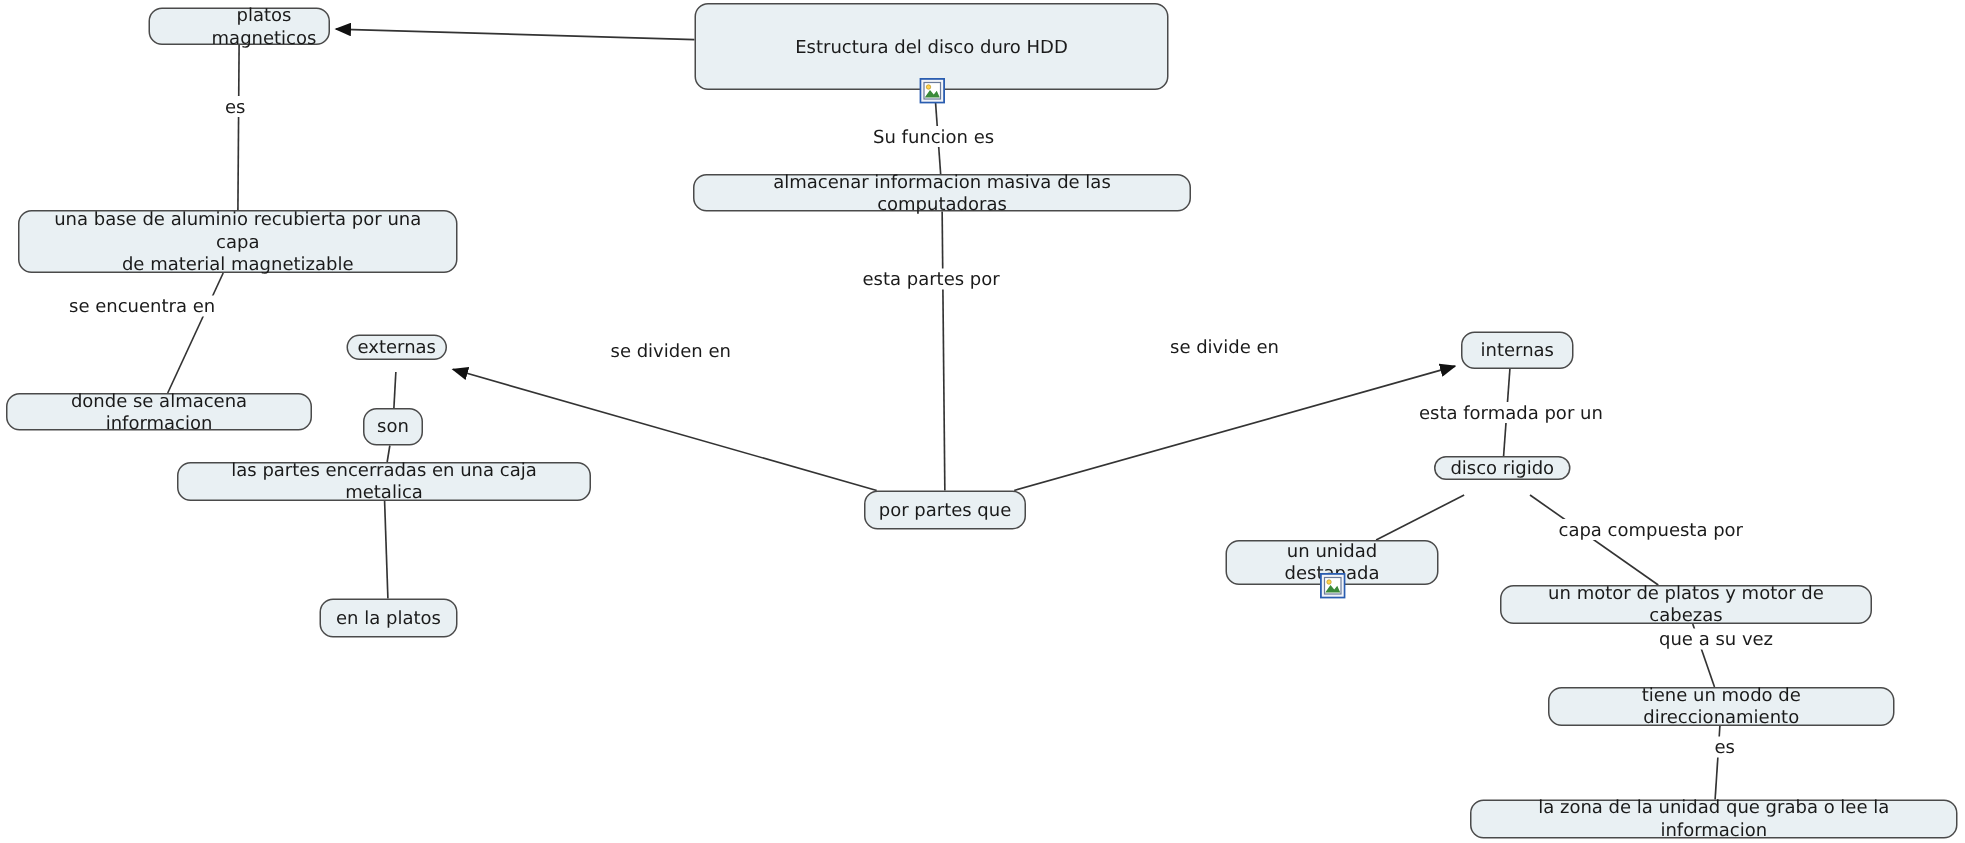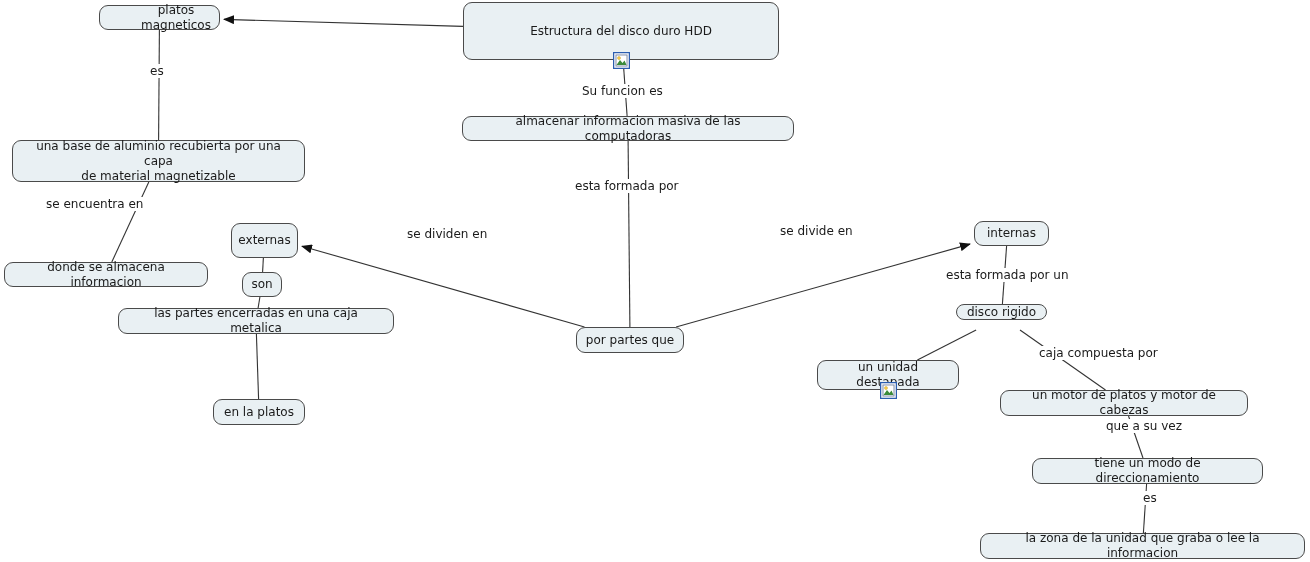--- a/index.html
+++ b/index.html
@@ -106,21 +106,21 @@
           <circle cx="6" cy="6" r="1.5" fill="#ffd24d" stroke="#b08a10" stroke-width="0.4"></circle>
           <polygon points="3.5,13 7,8 9.5,11 11.5,8.5 13.5,13" fill="#3a8a3a"></polygon>
         </svg>
       </div>
       <div class="node" style="left: 99px; top: 5px; width: 121px; height: 25px; padding-left: 41px;">platos magneticos</div>
       <div class="node" style="left: 12px; top: 140px; width: 293px; height: 42px;">una base de aluminio recubierta por una capa
 de material magnetizable</div>
       <div class="node" style="left: 4px; top: 262px; width: 204px; height: 25px;">donde se almacena informacion</div>
       <div class="node" style="left: 462px; top: 116px; width: 332px; height: 25px;">almacenar informacion masiva de las computadoras</div>
       <div class="node" style="left: 576px; top: 327px; width: 108px; height: 26px;">por partes que</div>
-      <div class="node" style="left: 231px; top: 223px; width: 67px; height: 35px;">externas</div>
+      <div class="node" style="left: 231px; top: 223px; width: 67px; height: 17px;">externas</div>
       <div class="node" style="left: 242px; top: 272px; width: 40px; height: 25px;">son</div>
       <div class="node" style="left: 118px; top: 308px; width: 276px; height: 26px;">las partes encerradas en una caja metalica</div>
       <div class="node" style="left: 213px; top: 399px; width: 92px; height: 26px;">en la platos</div>
       <div class="node" style="left: 974px; top: 221px; width: 75px; height: 25px;">internas</div>
       <div class="node" style="left: 956px; top: 304px; width: 91px; height: 16px; text-align: right;">disco rigido</div>
       <div class="node" style="left: 817px; top: 360px; width: 142px; height: 30px;">un unidad destapada</div>
       <div class="img-badge" style="left: 879.5px; top: 382px;">
         <svg width="17" height="17" viewBox="0 0 17 17">
           <rect x="0.5" y="0.5" width="16" height="16" fill="#f2f4f8" stroke="#2a5db0" stroke-width="1.4"></rect>
           <rect x="3" y="3" width="11" height="11" fill="#ffffff" stroke="#6a7a9a" stroke-width="0.8"></rect>
@@ -131,21 +131,21 @@
       <div class="node" style="left: 1000px; top: 390px; width: 248px; height: 26px;">un motor de platos y motor de cabezas</div>
       <div class="node" style="left: 1032px; top: 458px; width: 231px; height: 26px;">tiene un modo de direccionamiento</div>
       <div class="node" style="left: 980px; top: 533px; width: 325px; height: 26px;">la zona de la unidad que graba o lee la informacion</div>
     </div>
 
 
   <div id="labels-layer">
       <div class="edge-label" style="left: 148px; top: 64px;">es</div>
       <div class="edge-label" style="left: 44px; top: 197px; text-align: right;">se encuentra en</div>
       <div class="edge-label" style="left: 580px; top: 84px;">Su funcion es</div>
-      <div class="edge-label" style="left: 573px; top: 179px;">esta formada por</div>
+      <div class="edge-label" style="left: 573px; top: 179px;">esta partes por</div>
       <div class="edge-label" style="left: 405px; top: 227px;">se dividen en</div>
       <div class="edge-label" style="left: 778px; top: 224px;">se divide en</div>
       <div class="edge-label" style="left: 944px; top: 268px;">esta formada por un</div>
-      <div class="edge-label" style="left: 1037px; top: 346px;">caja compuesta por</div>
+      <div class="edge-label" style="left: 1037px; top: 346px;">capa compuesta por</div>
       <div class="edge-label" style="left: 1104px; top: 419px;">que a su vez</div>
       <div class="edge-label" style="left: 1141px; top: 491px;">es</div>
     </div>
 </div>
 
 </body></html>

